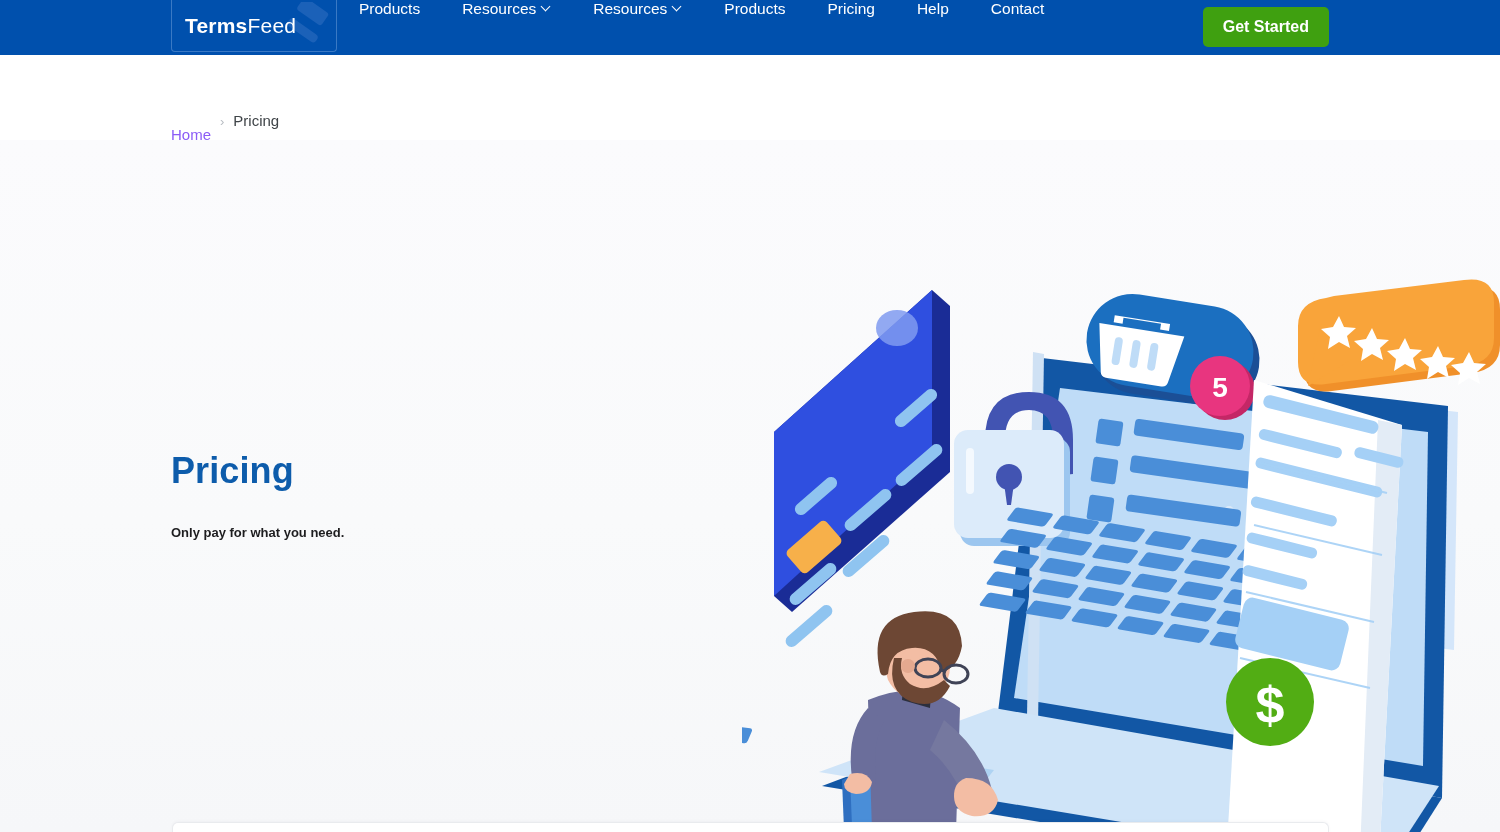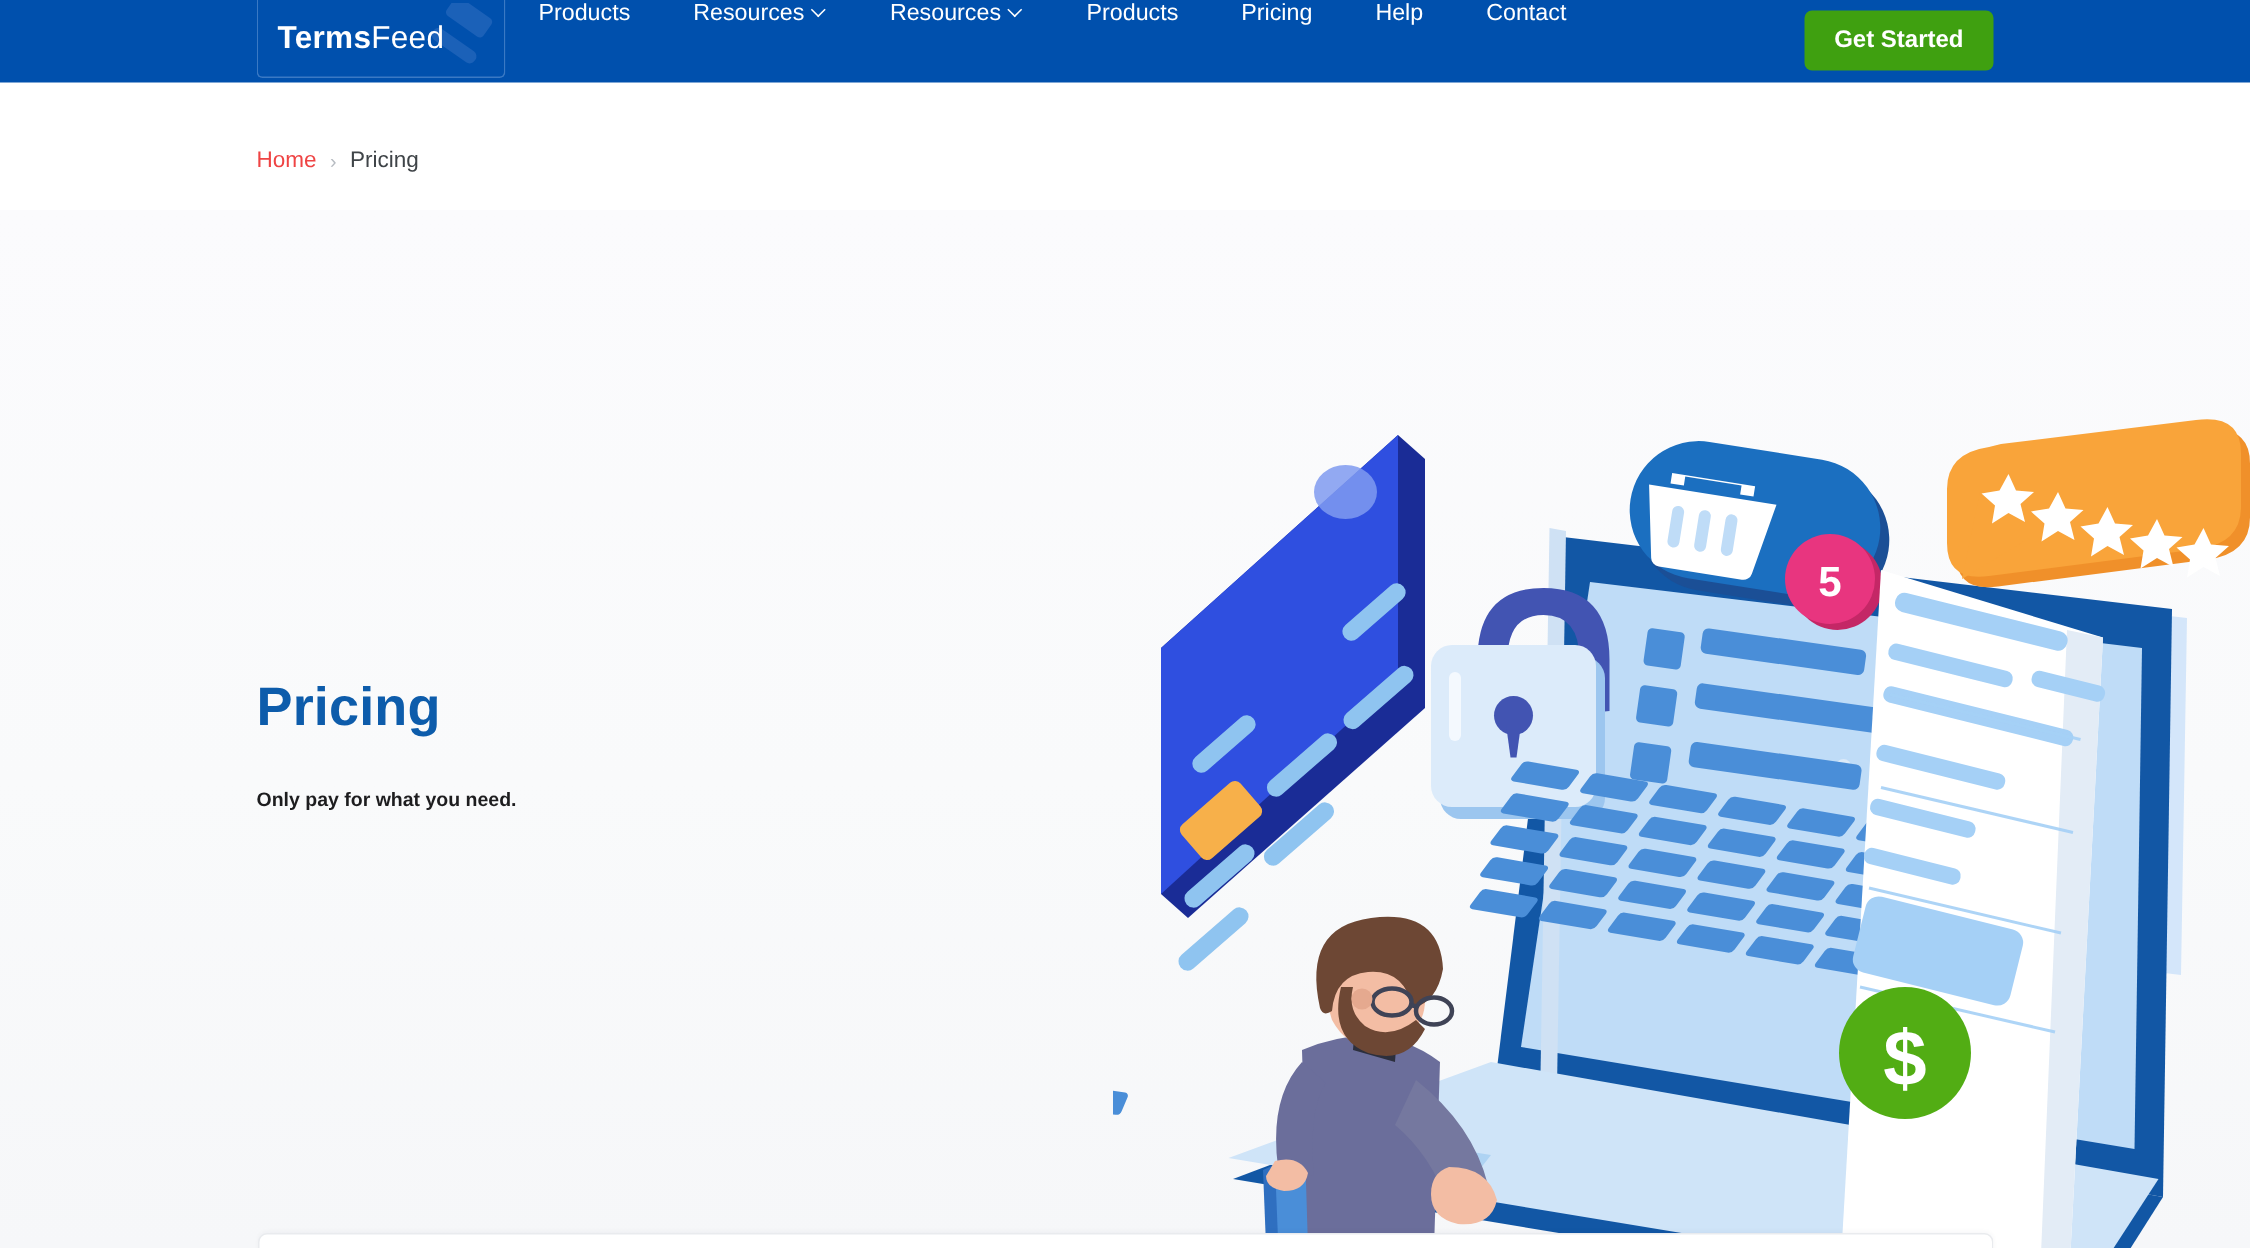--- a/index.html
+++ b/index.html
@@ -122,23 +122,24 @@
   .crumb {
     position: absolute;
     left: 171px; top: 43px;
     display: flex;
     align-items: center;
     gap: 9px;
     font-size: 15px;
     line-height: 18px;
   }
   .crumb a {
-    color: #ef4444;
+    color: #8b5cf6;
     text-decoration: none;
     cursor: pointer;
+    margin-top: 28px;
   }
   .crumb .sep {
     color: #b7bcc2;
     font-size: 13px;
     line-height: 13px;
     position: relative;
     top: 0px;
   }
   .crumb .cur { color: #3f4448; }
 

